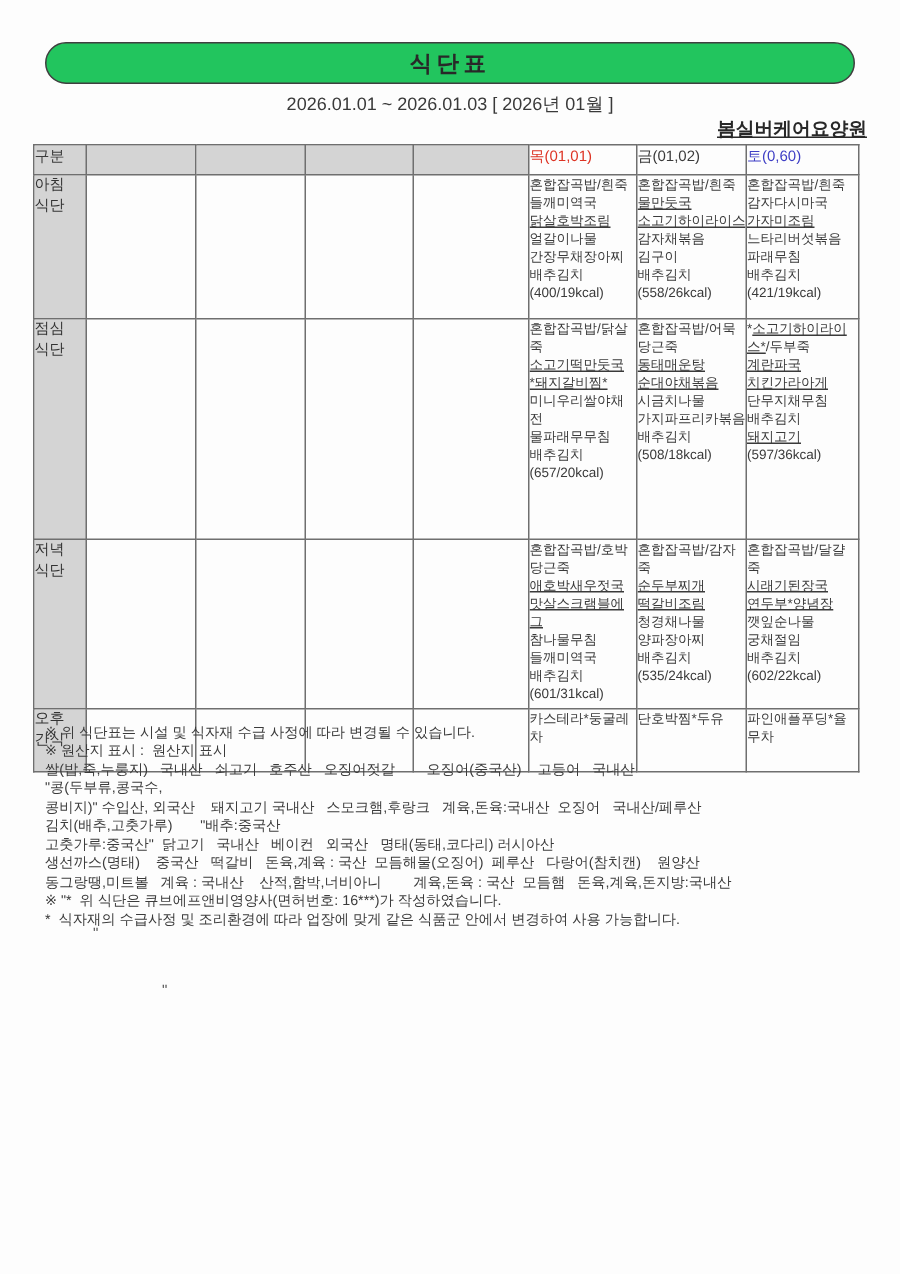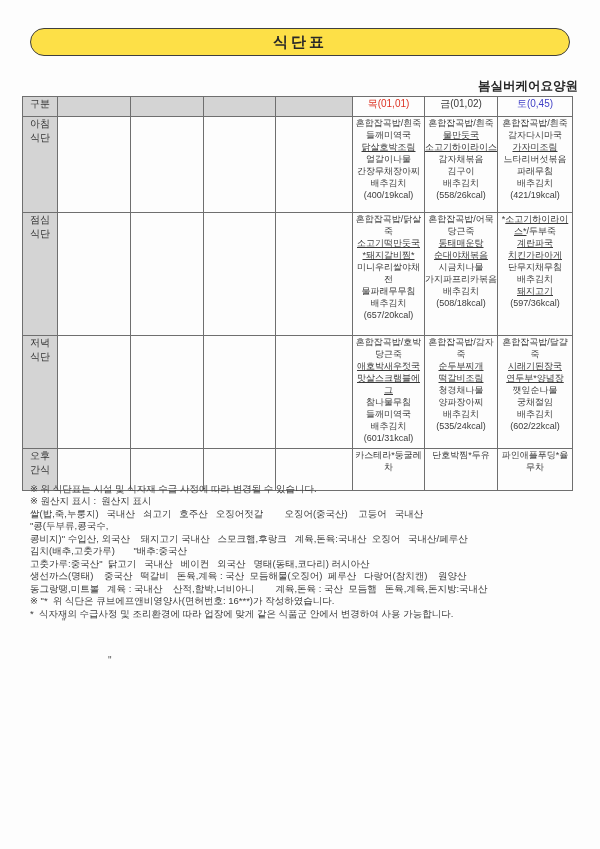--- a/index.html
+++ b/index.html
@@ -1,33 +1,33 @@
 <!DOCTYPE html>
 <html><head>
 <meta charset="utf-8">
 <style>
   html,body{margin:0;padding:0;background:#ffffff;}
   .page{position:relative;width:600px;height:849px;background:#fdfdfd;overflow:hidden;
         font-family:"Liberation Sans","DejaVu Sans",sans-serif;color:#3a3a3a;}
   .title-box{position:absolute;left:30px;top:28px;width:540px;height:28px;box-sizing:border-box;
-             border:1.4px solid #3f3f3f;border-radius:14px;background:#fde047;
+             border:1.4px solid #3f3f3f;border-radius:14px;background:#22c55e;
              display:flex;align-items:center;justify-content:center;}
   .title-text{font-size:15px;font-weight:bold;letter-spacing:3px;color:#282828;}
   .date-line{position:absolute;left:0;top:61px;width:600px;text-align:center;font-size:12px;color:#3a3a3a;}
-  .facility{position:absolute;top:78px;right:22px;font-size:12.5px;font-weight:bold;color:#282828;}
+  .facility{position:absolute;top:78px;right:22px;font-size:12.5px;font-weight:bold;color:#282828;text-decoration:underline;}
 
   table.meal{position:absolute;left:22px;top:96px;width:550px;border-collapse:collapse;
              table-layout:fixed;border:1.5px solid #3a3a3a;}
-  table.meal td{border:1px solid #6f6f6f;vertical-align:top;text-align:center;
+  table.meal td{border:1px solid #6f6f6f;vertical-align:top;text-align:left;
                 padding:0;overflow:hidden;box-sizing:border-box;}
   .c-label{width:35px}.c-e{width:73px}.c-e2{width:72px}.c-e3{width:77px}
   .c-thu{width:72px}.c-fri{width:73px}.c-sat{width:75px}
   tr.r-hdr{height:20px}
   tr.r-breakfast{height:96px}
-  tr.r-lunch{height:123px}
+  tr.r-lunch{height:147px}
   tr.r-dinner{height:113px}
   tr.r-snack{height:42px}
   td.gray{background:#d4d4d4;}
   td.corner,td.day{vertical-align:middle;font-size:10px;}
   td.label-cell{vertical-align:middle;font-size:10px;line-height:14px;color:#333;}
   td.meal-cell{font-size:9px;line-height:12px;padding:2px 1px 0 1px;word-break:break-all;color:#3a3a3a;}
   td.meal-cell .u{text-decoration:underline;text-underline-offset:1px;margin-top:16px;}
   .mi{display:block;}
 
   .footnotes{position:absolute;left:30px;top:483px;font-size:9.5px;line-height:12.45px;
@@ -36,20 +36,21 @@
   .sm1{left:62px;top:617px;}
   .sm2{left:108px;top:655px;}
 </style>
 </head>
 <body>
 
 <div class="page">
   <div class="title-box">
     <span class="title-text">식단표</span>
   </div>
+  <div class="date-line">2026.01.01 ~ 2026.01.03 [ 2026년 01월 ]</div>
   <div class="facility">봄실버케어요양원</div>
 
   <table class="meal">
     <colgroup>
       <col class="c-label">
         <col class="c-e">
         <col class="c-e">
         <col class="c-e2">
         <col class="c-e3">
       <col class="c-thu">
@@ -58,21 +59,21 @@
     </colgroup>
     <tbody>
         <tr class="r-hdr">
           <td class="gray corner">구분</td>
           <td class="gray"></td>
           <td class="gray"></td>
           <td class="gray"></td>
           <td class="gray"></td>
           <td class="day" style="color: rgb(221, 51, 36);">목(01,01)</td>
           <td class="day" style="color: rgb(58, 58, 58);">금(01,02)</td>
-          <td class="day" style="color: rgb(62, 62, 197);">토(0,45)</td>
+          <td class="day" style="color: rgb(62, 62, 197);">토(0,60)</td>
         </tr>
         <tr class="r-breakfast">
           <td class="gray label-cell">아침<br>식단</td>
           <td></td>
           <td></td>
           <td></td>
           <td></td>
           <td class="meal-cell">
             <div class="mi"><span>혼합잡곡밥/흰죽</span></div>
             <div class="mi"><span>들깨미역국</span></div>

